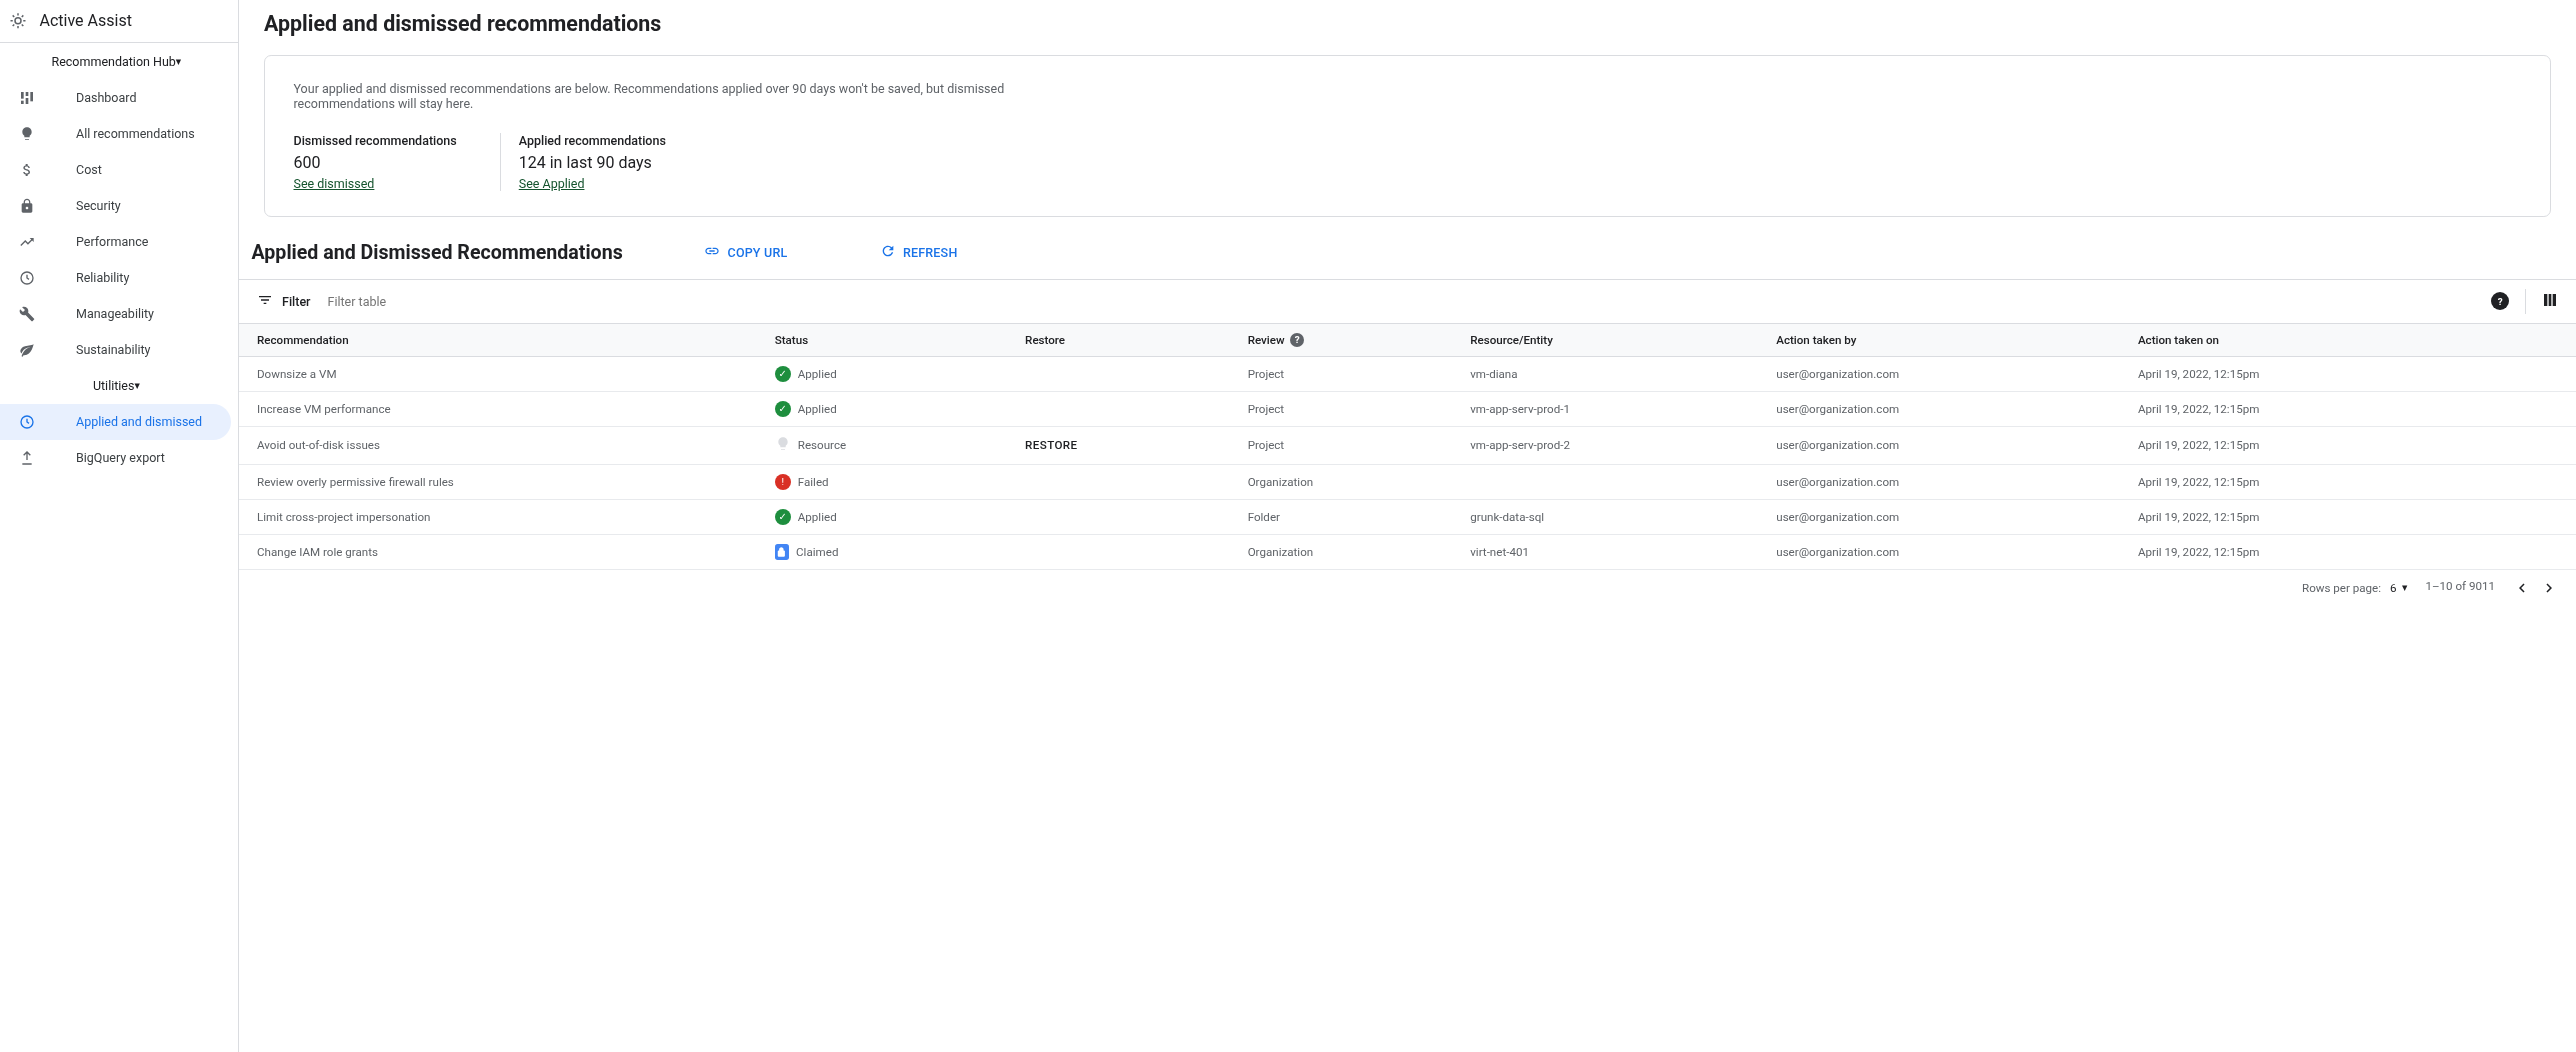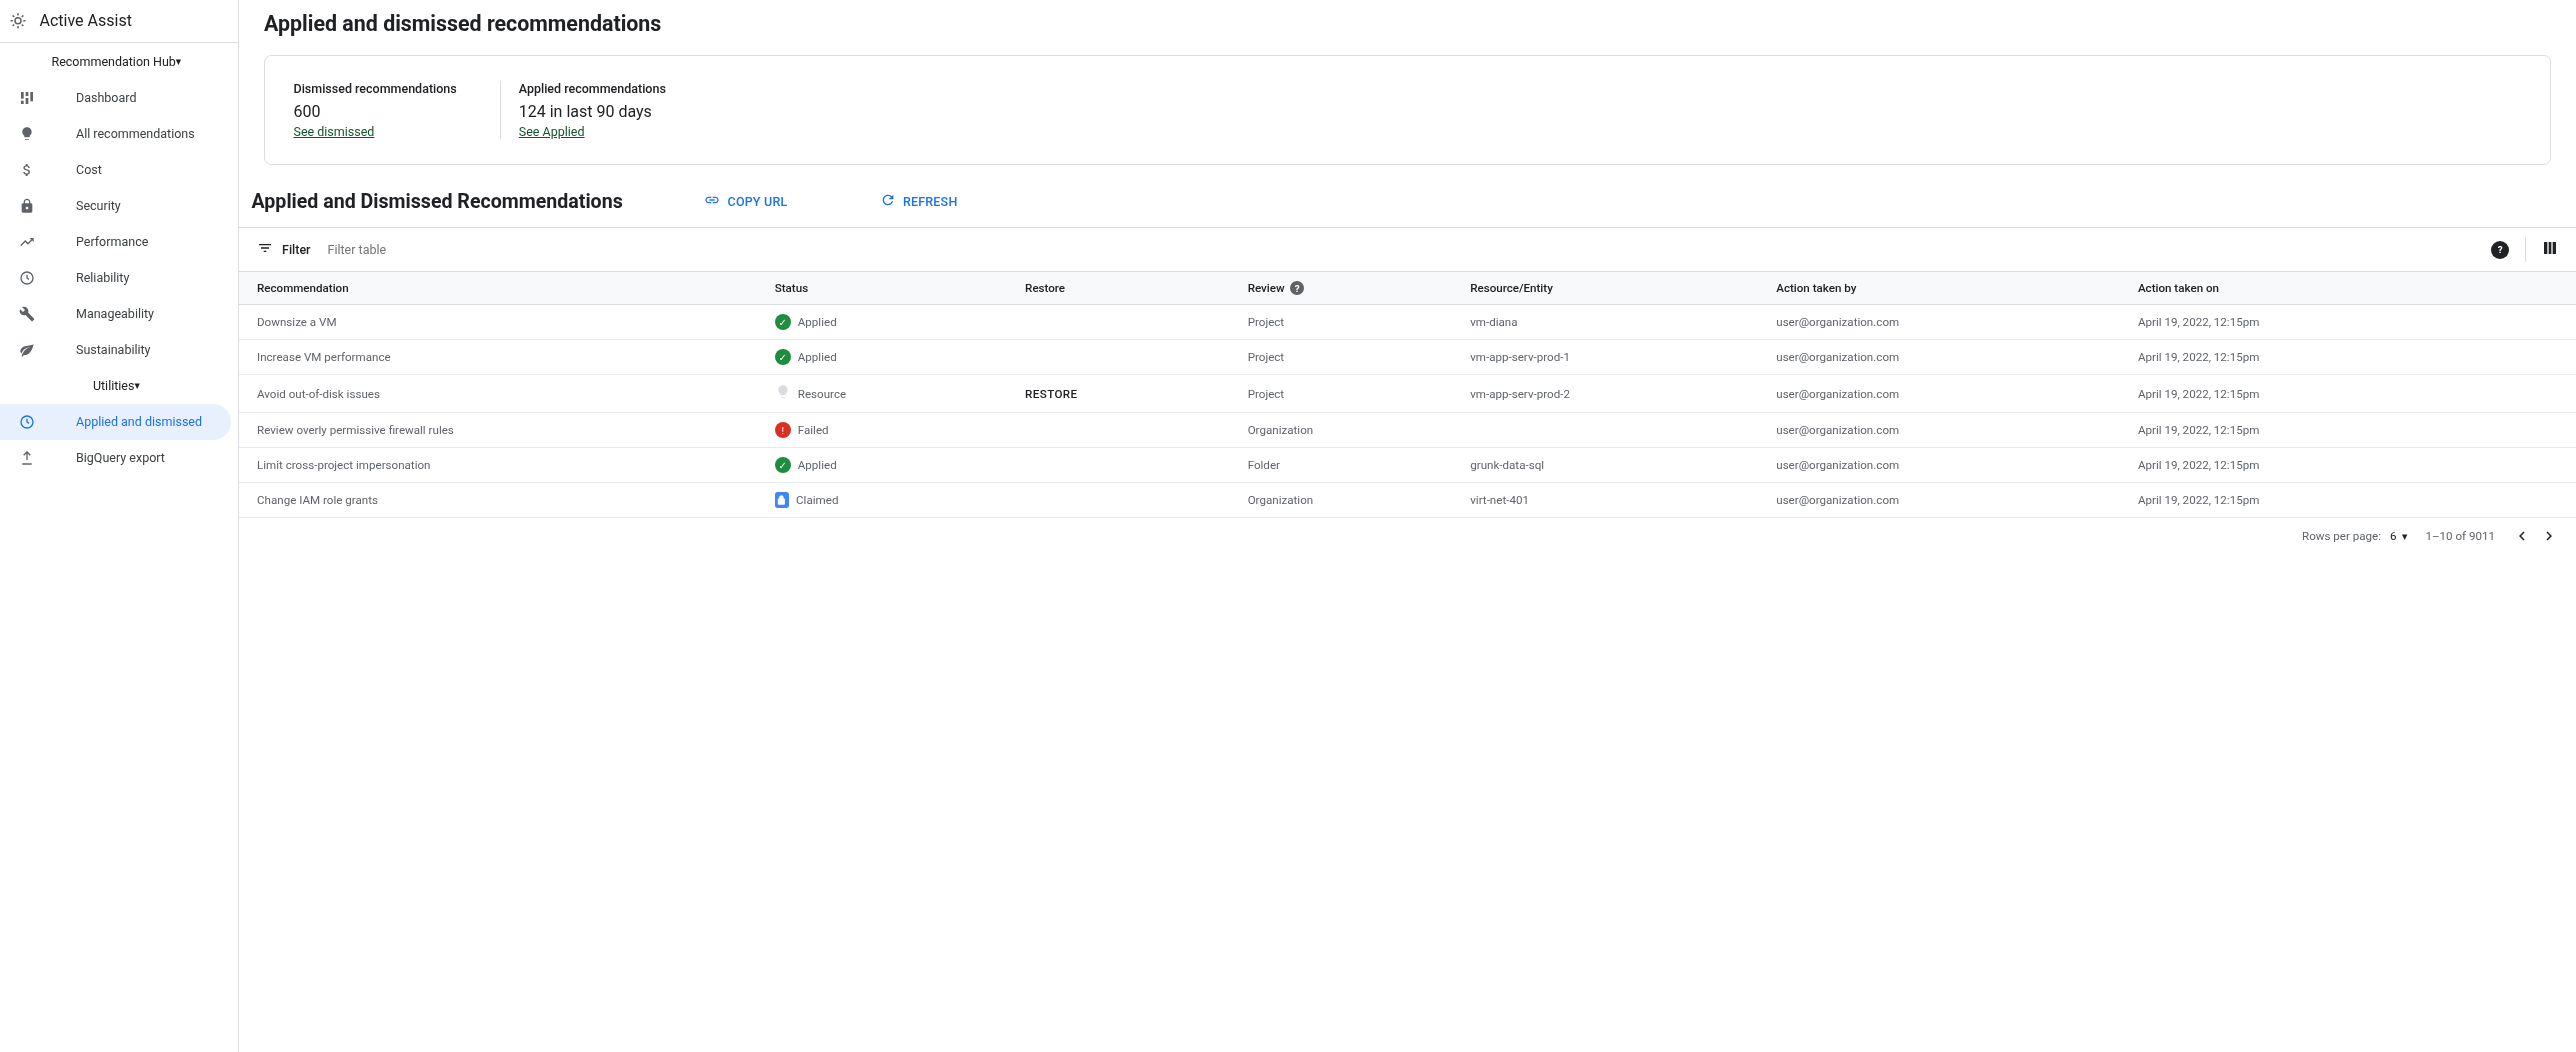--- a/index.html
+++ b/index.html
@@ -46,21 +46,21 @@
 .level-header { display: flex; align-items: center; gap: 5.4px; }
 .status-cell { display: flex; align-items: center; gap: 7.1px; }
 .status-icon { width: 16px; height: 16px; border-radius: 50%; display: inline-flex; align-items: center; justify-content: center; color: #fff; font-size: 9.8px; flex-shrink: 0; }
 .status-applied { background: #1e8e3e; }
 .status-failed { background: #d93025; }
 .status-dismissed { color: #dadce0; }
 .status-dismissed svg { width: 16px; height: 16px; }
 .status-claimed { background: #4285f4; border-radius: 2.7px; width: 14.3px; height: 16px; }
 .restore-btn { font-weight: 500; color: #202124; letter-spacing: 0.4px; }
 
-.pagination { display: flex; align-items: center; justify-content: flex-end; gap: 18px; padding: 9px 18px; color: #5f6368; font-size: 11.6px; }
+.pagination { display: flex; justify-content: flex-end; gap: 18px; padding: 9px 18px; color: #5f6368; font-size: 11.6px; }
 .page-size { display: flex; align-items: center; gap: 9px; }
 .page-size-val { display: flex; align-items: center; gap: 5.4px; color: #202124; cursor: pointer; }
 .page-nav { display: flex; gap: 9px; }
 .page-arrow { cursor: pointer; width: 18px; height: 18px; display: flex; align-items: center; justify-content: center; }
 
 .help-icon { width: 14.3px; height: 14.3px; border-radius: 50%; background: #5f6368; color: #fff; display: inline-flex; align-items: center; justify-content: center; font-size: 9.8px; font-weight: bold; }
 .help-icon-big { width: 18px; height: 18px; background: #202124; }
 .chev { font-size: 10.7px; }
 </style>
 </head>
@@ -179,20 +179,21 @@
           <span>BigQuery export</span>
         </div>
       </div>
   </div>
 </aside>
 
 <main class="main">
   <h1 class="page-title">Applied and dismissed recommendations</h1>
 
   <div class="card">
+    <p class="card-desc">Your applied and dismissed recommendations are below. Recommendations applied over 90 days won't be saved, but dismissed recommendations will stay here.</p>
     <div class="stats">
       <div class="stat">
         <div class="stat-label">Dismissed recommendations</div>
         <div class="stat-value">600</div>
         <a class="stat-link">See dismissed</a>
       </div>
       <div class="stat">
         <div class="stat-label">Applied recommendations</div>
         <div class="stat-value">124 in last 90 days</div>
         <a class="stat-link">See Applied</a>

